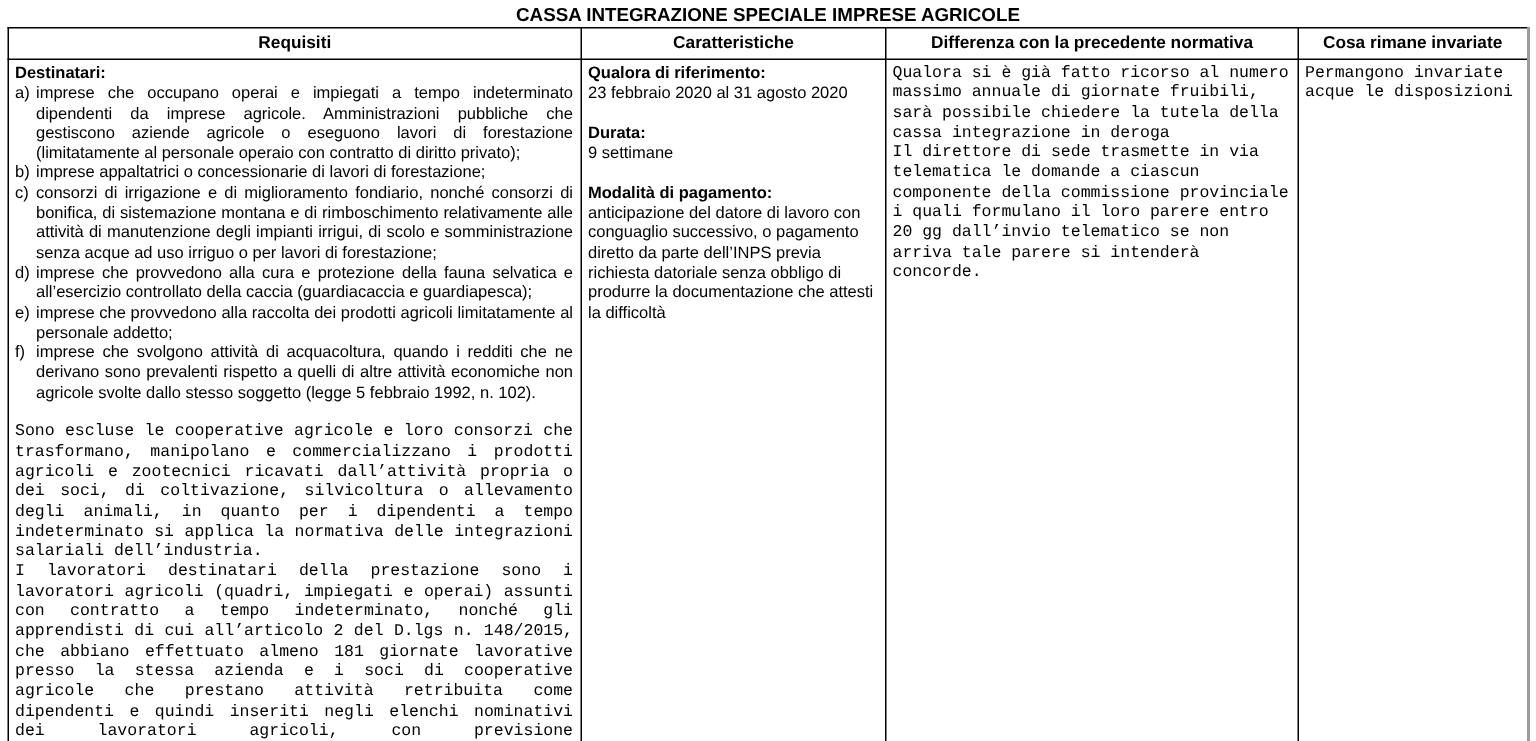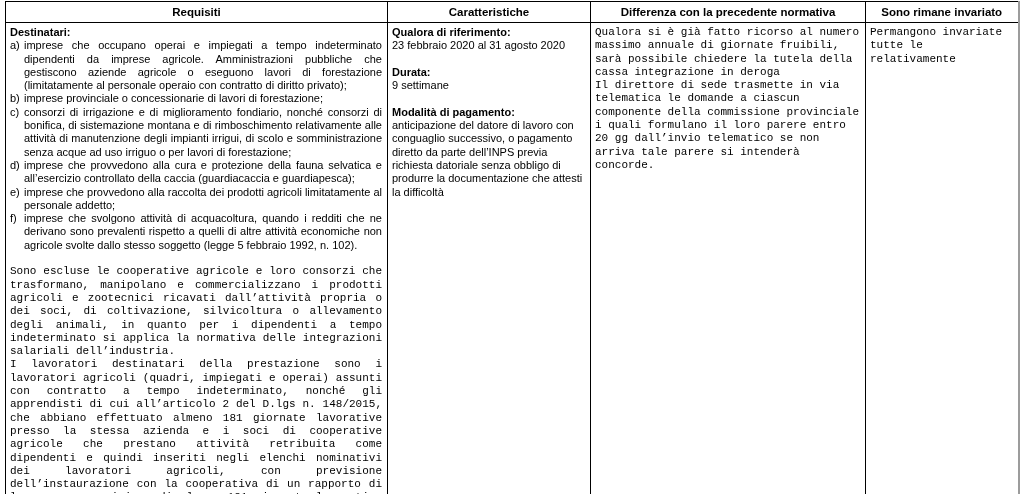--- a/index.html
+++ b/index.html
@@ -49,50 +49,51 @@
   .li { display: flex; }
   .li .mk { flex: 0 0 14px; }
   .li .tx { flex: 1; text-align: justify; }
   .sec + .sec { margin-top: 13.3px; }
 </style>
 </head>
 <body>
 
 <div>
 
+  <div class="doc-title">CASSA INTEGRAZIONE SPECIALE IMPRESE AGRICOLE</div>
 
   <table class="main">
     <colgroup>
       <col style="width:382px">
       <col style="width:203px">
       <col style="width:275px">
       <col style="width:153px">
     </colgroup>
     <thead>
       <tr>
         <th>Requisiti</th>
         <th>Caratteristiche</th>
         <th>Differenza con la precedente normativa</th>
-        <th>Sono rimane invariato</th>
+        <th>Cosa rimane invariate</th>
       </tr>
     </thead>
     <tbody>
       <tr>
 
         <td class="c1">
           <div class="bold">Destinatari:</div>
 
           <div>
             <div class="li">
               <span class="mk">a)</span>
               <span class="tx">imprese che occupano operai e impiegati a tempo indeterminato dipendenti da imprese agricole. Amministrazioni pubbliche che gestiscono aziende agricole o eseguono lavori di forestazione (limitatamente al personale operaio con contratto di diritto privato);</span>
             </div>
             <div class="li">
               <span class="mk">b)</span>
-              <span class="tx">imprese provinciale o concessionarie di lavori di forestazione;</span>
+              <span class="tx">imprese appaltatrici o concessionarie di lavori di forestazione;</span>
             </div>
             <div class="li">
               <span class="mk">c)</span>
               <span class="tx">consorzi di irrigazione e di miglioramento fondiario, nonché consorzi di bonifica, di sistemazione montana e di rimboschimento relativamente alle attività di manutenzione degli impianti irrigui, di scolo e somministrazione senza acque ad uso irriguo o per lavori di forestazione;</span>
             </div>
             <div class="li">
               <span class="mk">d)</span>
               <span class="tx">imprese che provvedono alla cura e protezione della fauna selvatica e all’esercizio controllato della caccia (guardiacaccia e guardiapesca);</span>
             </div>
             <div class="li">
@@ -123,19 +124,19 @@
             <div>anticipazione del datore di lavoro con conguaglio successivo, o pagamento diretto da parte dell’INPS previa richiesta datoriale senza obbligo di produrre la documentazione che attesti la difficoltà</div>
           </div>
         </td>
 
         <td>
           <p>Qualora si è già fatto ricorso al numero massimo annuale di giornate fruibili, sarà possibile chiedere la tutela della cassa integrazione in deroga</p>
           <p>Il direttore di sede trasmette in via telematica le domande a ciascun componente della commissione provinciale i quali formulano il loro parere entro 20 gg dall’invio telematico se non arriva tale parere si intenderà concorde.</p>
         </td>
 
         <td>
-          <p>Permangono invariate tutte le relativamente</p>
+          <p>Permangono invariate acque le disposizioni</p>
         </td>
 
       </tr>
     </tbody>
   </table>
 </div>
 
 </body></html>

